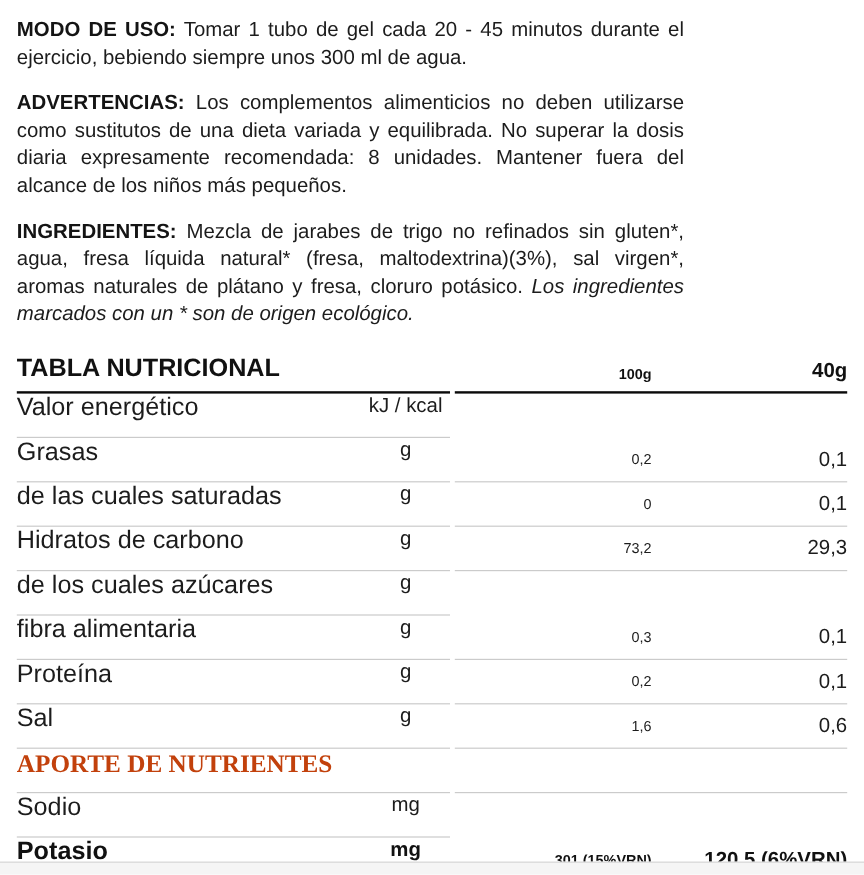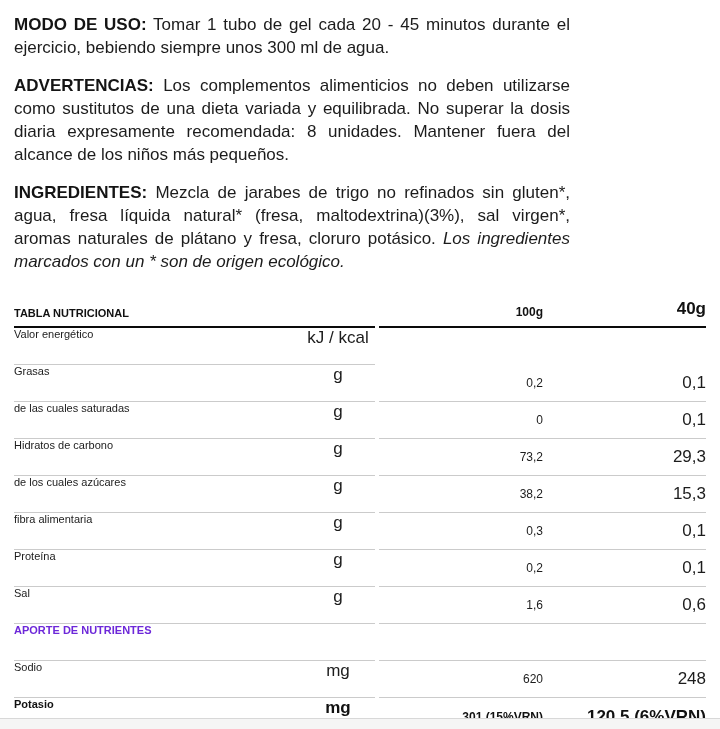--- a/index.html
+++ b/index.html
@@ -33,40 +33,40 @@
     width:361px;
     display:flex; align-items:flex-start;
     box-sizing:border-box;
   }
   .cr {
     flex:1;
     margin-left:4px;
     display:flex; align-items:center;
     box-sizing:border-box;
   }
-  .tname { flex:1; text-align:left; font-size:11px; }
+  .tname { flex:1; text-align:left; font-size:21px; }
   .unit  { width:74px; text-align:center; font-size:17px; }
   .v100  { flex:1; text-align:right; font-size:12px; }
   .v40   { width:163px; text-align:right; font-size:17px; }
 
   .thead { height:40px; }
   .thead .cl, .thead .cr {
     align-items:flex-end;
     padding-bottom:7px;
     border-bottom:2.5px solid #0a0a0a;
   }
   .thead .tname, .thead .v100, .thead .v40 { font-weight:700; color:#111; }
 
   .r { height:37px; }
   .r .cl, .r .cr { border-bottom:1px solid #cbcbcb; }
   .r.nobord .cl, .r.nobord .cr { border-bottom:none; }
   .r.boldrow .tname, .r.boldrow .unit, .r.boldrow .v100, .r.boldrow .v40 {
     font-weight:700; color:#111;
   }
-  .r.sect .tname { font-weight:700; color:#6d28d9; }
+  .r.sect .tname { font-weight:700; color:#c2410c;font-family:Liberation Serif, serif; }
 
   .thickline {
     height:0;
     border-bottom:3px solid #0a0a0a;
     width:692px;
   }
   .footnote {
     height:38px;
     display:flex; align-items:center; justify-content:flex-end;
     font-size:17px; font-style:italic; color:#1c1c1c;margin-top:39px;
@@ -141,24 +141,20 @@
         <span class="v100">73,2</span>
         <span class="v40">29,3</span>
       </div>
     </div>
 
     <div class="trow r">
       <div class="cl">
         <span class="tname">de los cuales azúcares</span>
         <span class="unit">g</span>
       </div>
-      <div class="cr">
-        <span class="v100">38,2</span>
-        <span class="v40">15,3</span>
-      </div>
     </div>
 
     <div class="trow r">
       <div class="cl">
         <span class="tname">fibra alimentaria</span>
         <span class="unit">g</span>
       </div>
       <div class="cr">
         <span class="v100">0,3</span>
         <span class="v40">0,1</span>
@@ -196,24 +192,20 @@
         <span class="v100"></span>
         <span class="v40"></span>
       </div>
     </div>
 
     <div class="trow r">
       <div class="cl">
         <span class="tname">Sodio</span>
         <span class="unit">mg</span>
       </div>
-      <div class="cr">
-        <span class="v100">620</span>
-        <span class="v40">248</span>
-      </div>
     </div>
 
     <div class="trow r boldrow nobord">
       <div class="cl">
         <span class="tname">Potasio</span>
         <span class="unit">mg</span>
       </div>
       <div class="cr">
         <span class="v100">301 (15%VRN)</span>
         <span class="v40">120,5 (6%VRN)</span>

